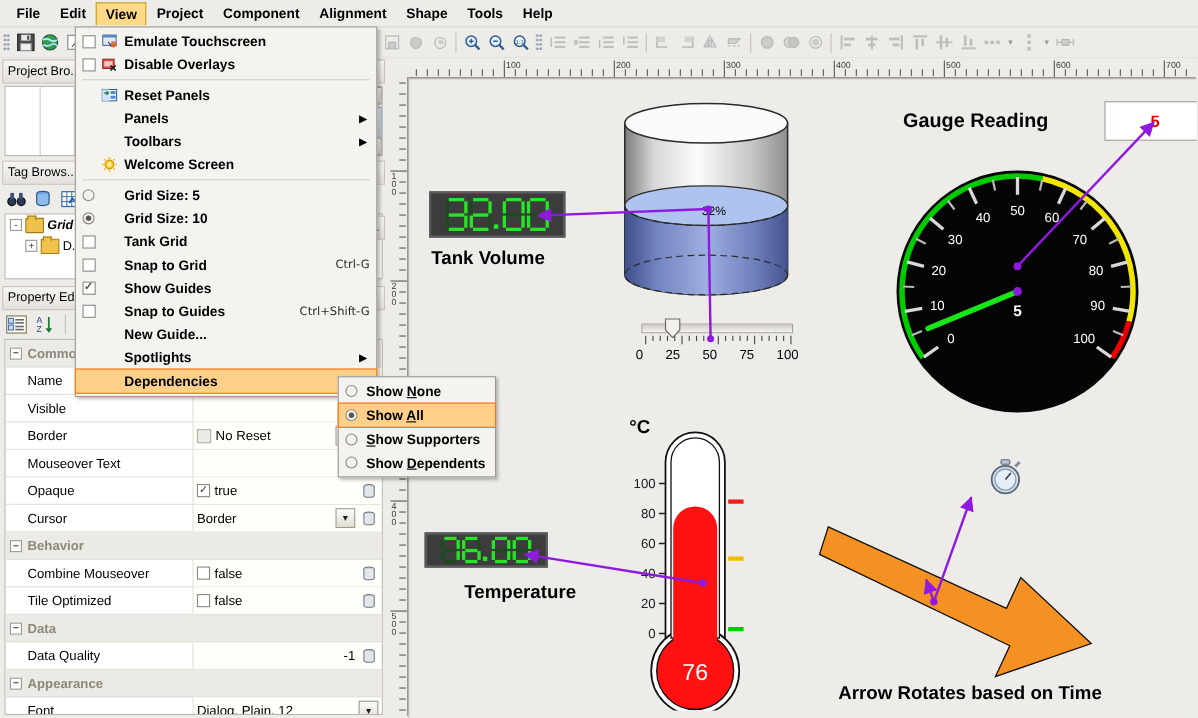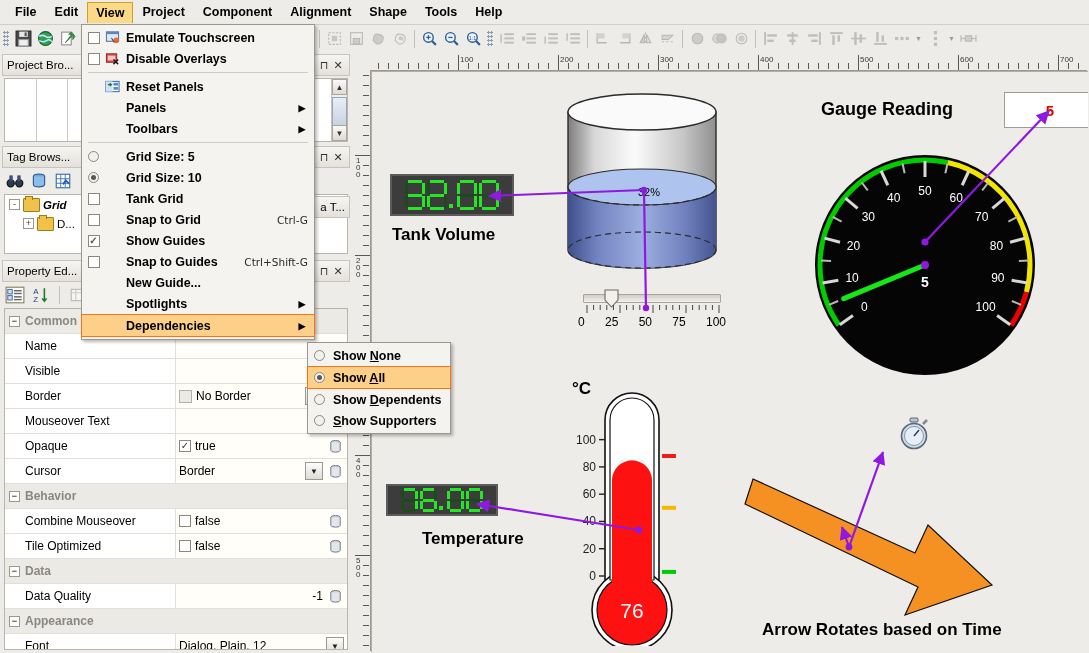--- a/index.html
+++ b/index.html
@@ -521,21 +521,21 @@
           <span class="val"></span>
         </div>
         <div class="grow">
           <span class="lbl">Visible</span>
           <span class="val"></span>
         </div>
         <div class="grow">
           <span class="lbl">Border</span>
           <span class="val">
             <span class="swatch" style="width:13px;height:13px;background:#eceae4;"></span>
-            <span style="flex:1">No Border</span>
+            <span style="flex:1">No Reset</span>
             <span class="ddbtn">▼</span>
             <span class="bindbtn">
               <svg width="15" height="15" viewBox="0 0 16 16">
                   <ellipse cx="8" cy="3.6" rx="5" ry="2" fill="#cfd4da" stroke="#6d7480"></ellipse>
                   <path d="M3 3.6 V12 a5 2 0 0 0 10 0 V3.6" fill="#e3e7ec" stroke="#6d7480"></path>
                 </svg>
             </span>
           </span>
         </div>
         <div class="grow">
@@ -1031,21 +1031,21 @@
         <line x1="267" y1="458" x2="105" y2="432" stroke="#8f19e0" stroke-width="2.2" marker-end="url(#pArrow)"></line>
         <circle cx="267" cy="458" r="3.4" fill="#8f19e0"></circle>
 
         <line x1="477" y1="475" x2="511" y2="380" stroke="#8f19e0" stroke-width="2.2" marker-end="url(#pArrow)"></line>
         <circle cx="477" cy="475" r="3.4" fill="#8f19e0"></circle>
         <path d="M477 475 L470 455" stroke="#8f19e0" stroke-width="2.2" marker-end="url(#pArrow)"></path>
       </svg>
     </div>
   </div>
 
-  <div class="menu" id="viewMenu" style="left:68px;top:24px;width:234px;margin-left:13px;">
+  <div class="menu" id="viewMenu" style="left:68px;top:24px;width:275px;">
 
     <div class="mrow">
       <span class="ck">
           <span class="mcb"></span>
         </span>
       <span class="ic">
         <svg width="15" height="15" viewBox="0 0 16 16">
             <rect x="1.5" y="2" width="13" height="10" fill="#dfe9f5" stroke="#49688f"></rect>
             <rect x="1.5" y="2" width="13" height="2.4" fill="#5b87be"></rect>
             <path d="M7 8 l4 5 -2 .3 -2.5-4.6z" fill="#2b4d7a"></path>
@@ -1092,20 +1092,33 @@
       <span class="arrow">▶</span>
     </div>
 
     <div class="mrow">
       <span class="ck"></span>
       <span class="ic"></span>
       <span class="tx">Toolbars</span>
       <span class="arrow">▶</span>
     </div>
 
+    <div class="mrow">
+      <span class="ck"></span>
+      <span class="ic">
+        <svg width="15" height="15" viewBox="0 0 16 16">
+            <circle cx="8" cy="8" r="4.3" fill="#ffc514" stroke="#c98a00"></circle>
+            <circle cx="8" cy="8" r="2.2" fill="#fff2a8"></circle>
+            <g stroke="#ffb300" stroke-width="1.5">
+              <path d="M8 .8 V2.4 M8 13.6 V15.2 M.8 8 H2.4 M13.6 8 H15.2 M2.9 2.9 l1.1 1.1 M12 12 l1.1 1.1 M13.1 2.9 l-1.1 1.1 M4 12 l-1.1 1.1"></path>
+            </g>
+          </svg>
+      </span>
+      <span class="tx">Welcome Screen</span>
+    </div>
 
     <div class="msep"></div>
 
     <div class="mrow">
       <span class="ck">
           <span class="radio"></span>
         </span>
       <span class="ic"></span>
       <span class="tx">Grid Size: 5</span>
     </div>
@@ -1183,27 +1196,27 @@
     <div class="mrow hl" style="margin:0 -1px;">
       <span class="ck">
           <span class="radio on"></span>
         </span>
       <span class="tx" style="padding-left:6px">Show <u>A</u>ll</span>
     </div>
     <div class="mrow">
       <span class="ck">
           <span class="radio"></span>
         </span>
-      <span class="tx" style="padding-left:6px">Show <u>D</u>ependents</span>
+      <span class="tx" style="padding-left:6px"><u>S</u>how Supporters</span>
     </div>
     <div class="mrow">
       <span class="ck">
           <span class="radio"></span>
         </span>
-      <span class="tx" style="padding-left:6px"><u>S</u>how Supporters</span>
+      <span class="tx" style="padding-left:6px">Show <u>D</u>ependents</span>
     </div>
   </div>
 
   <div style="position:absolute;left:318px;top:330px;width:34px;height:20px;z-index:5;"></div>
   <div class="panel-title" style="position:absolute;left:196px;top:196px;width:154px;height:22px;z-index:5;">
     <span class="ttl" style="text-align:right">a T...</span>
   </div>
 </div>
 
 </body></html>

